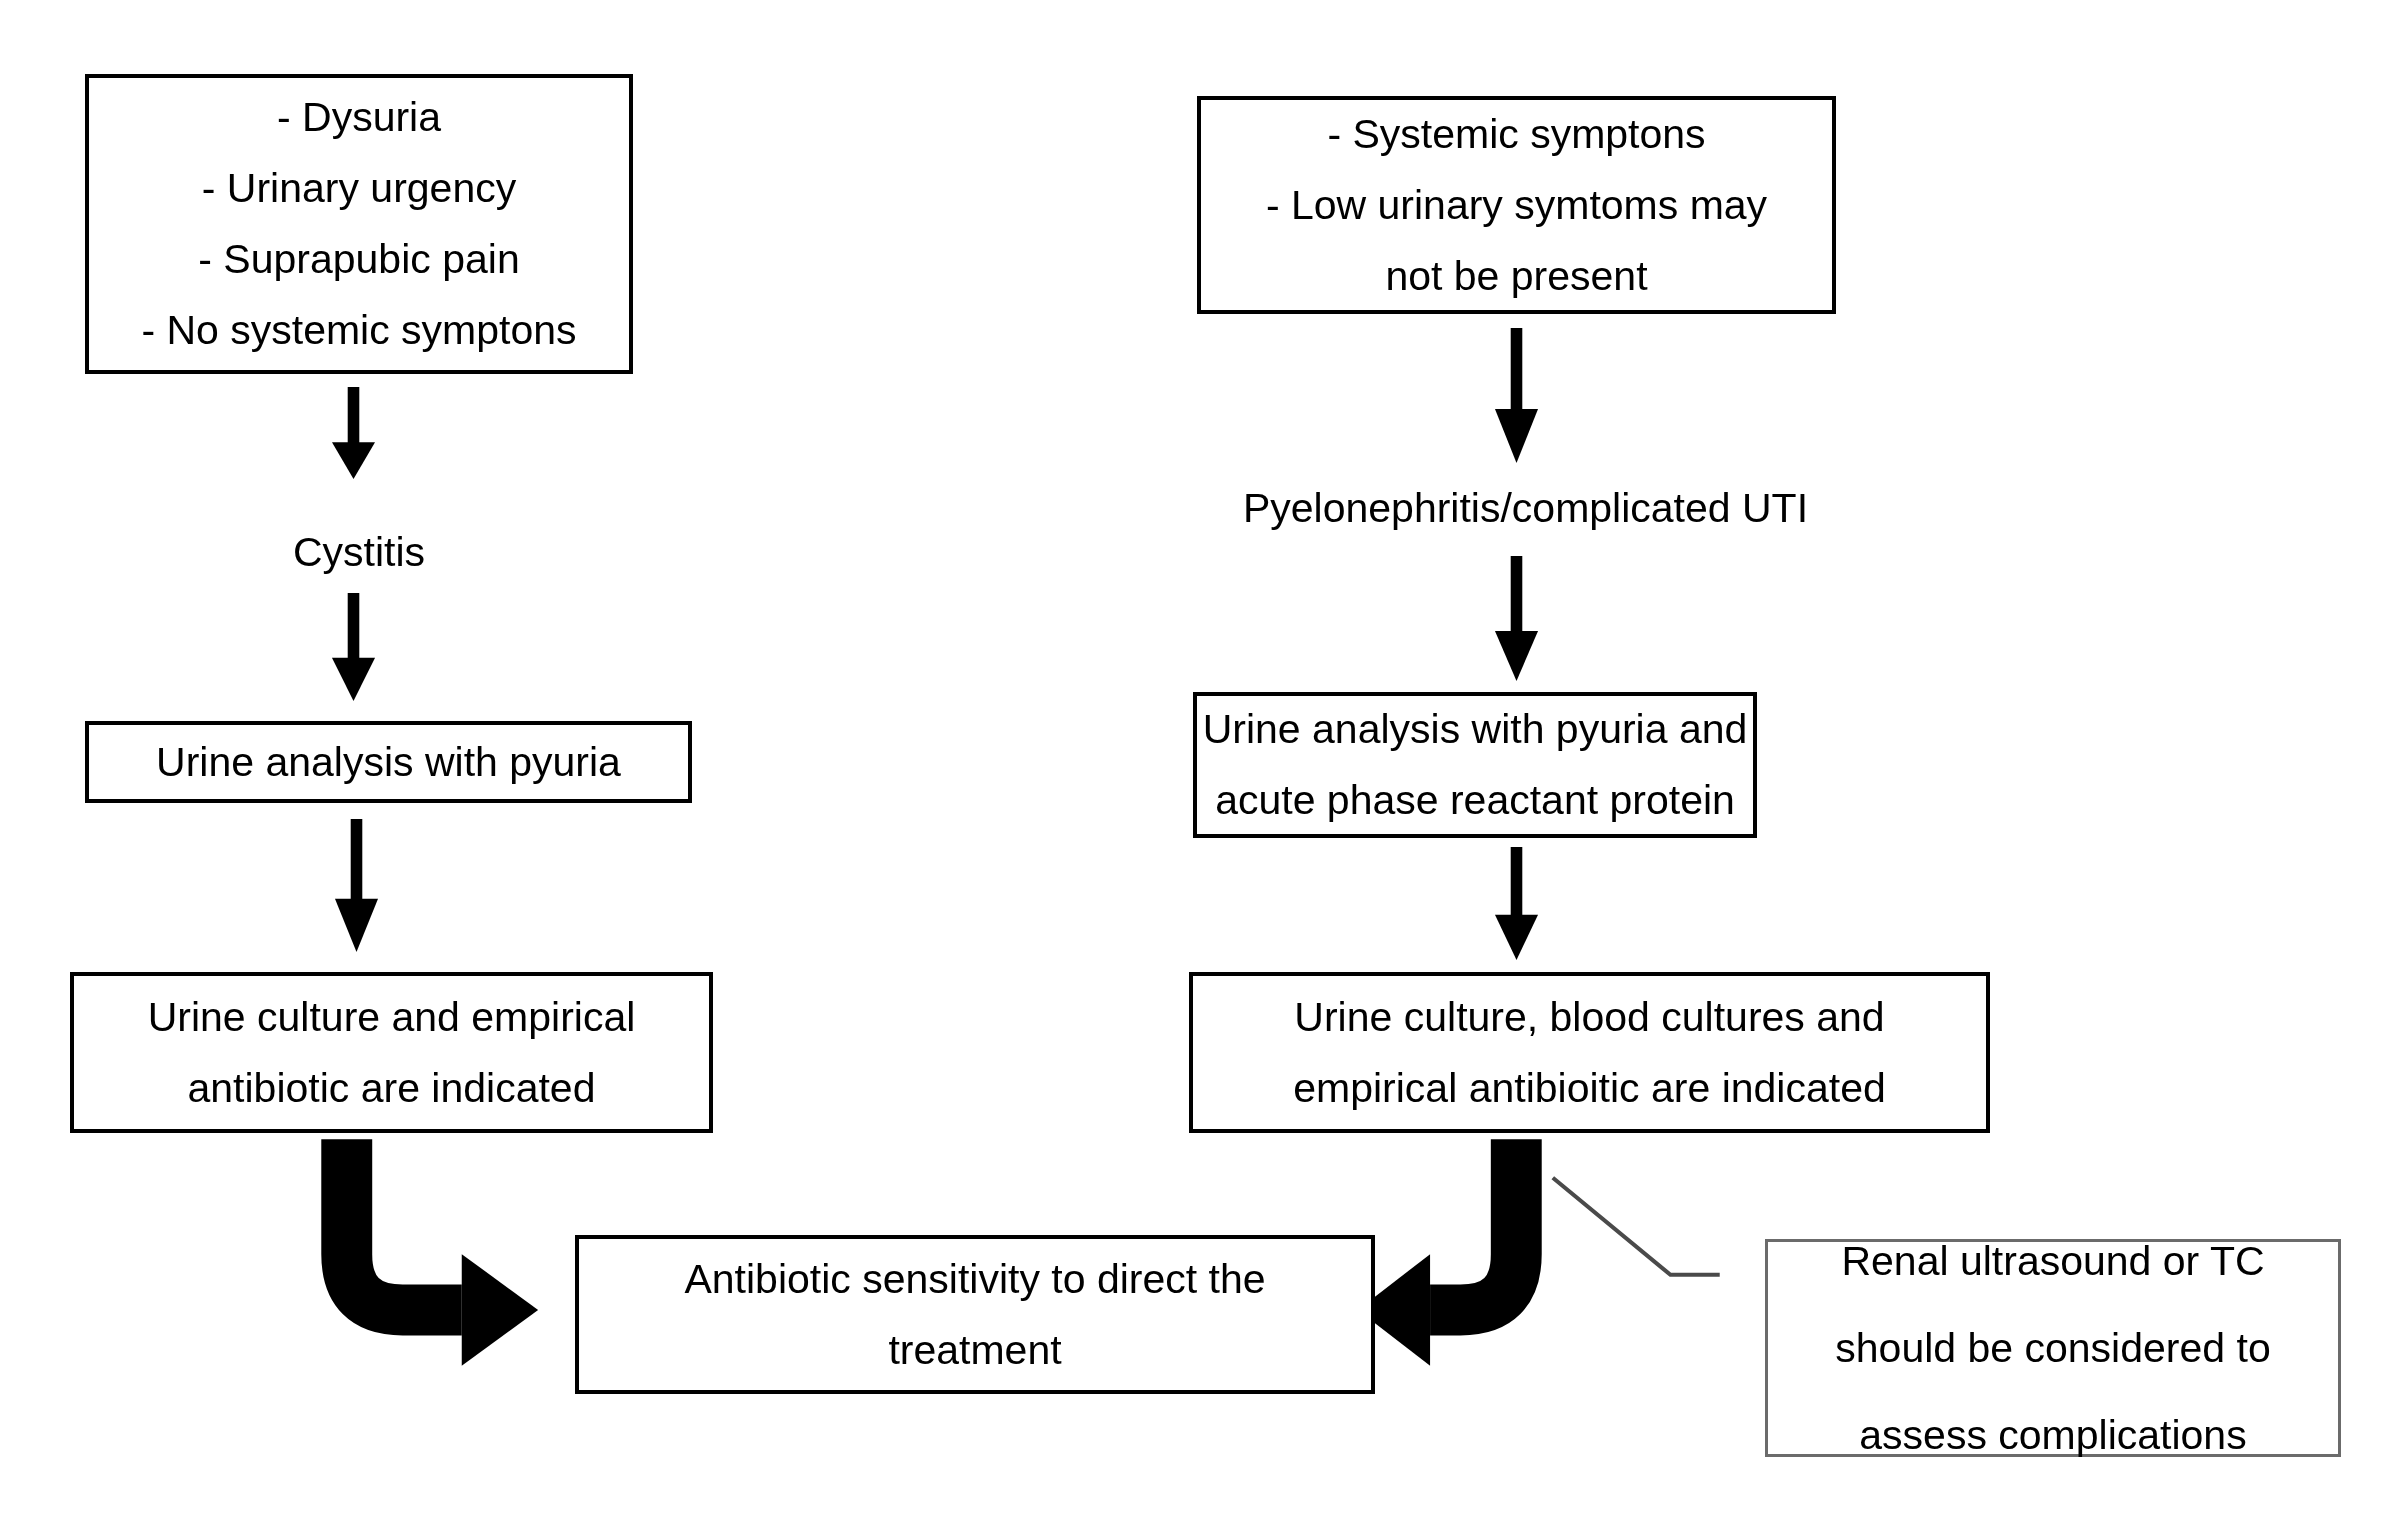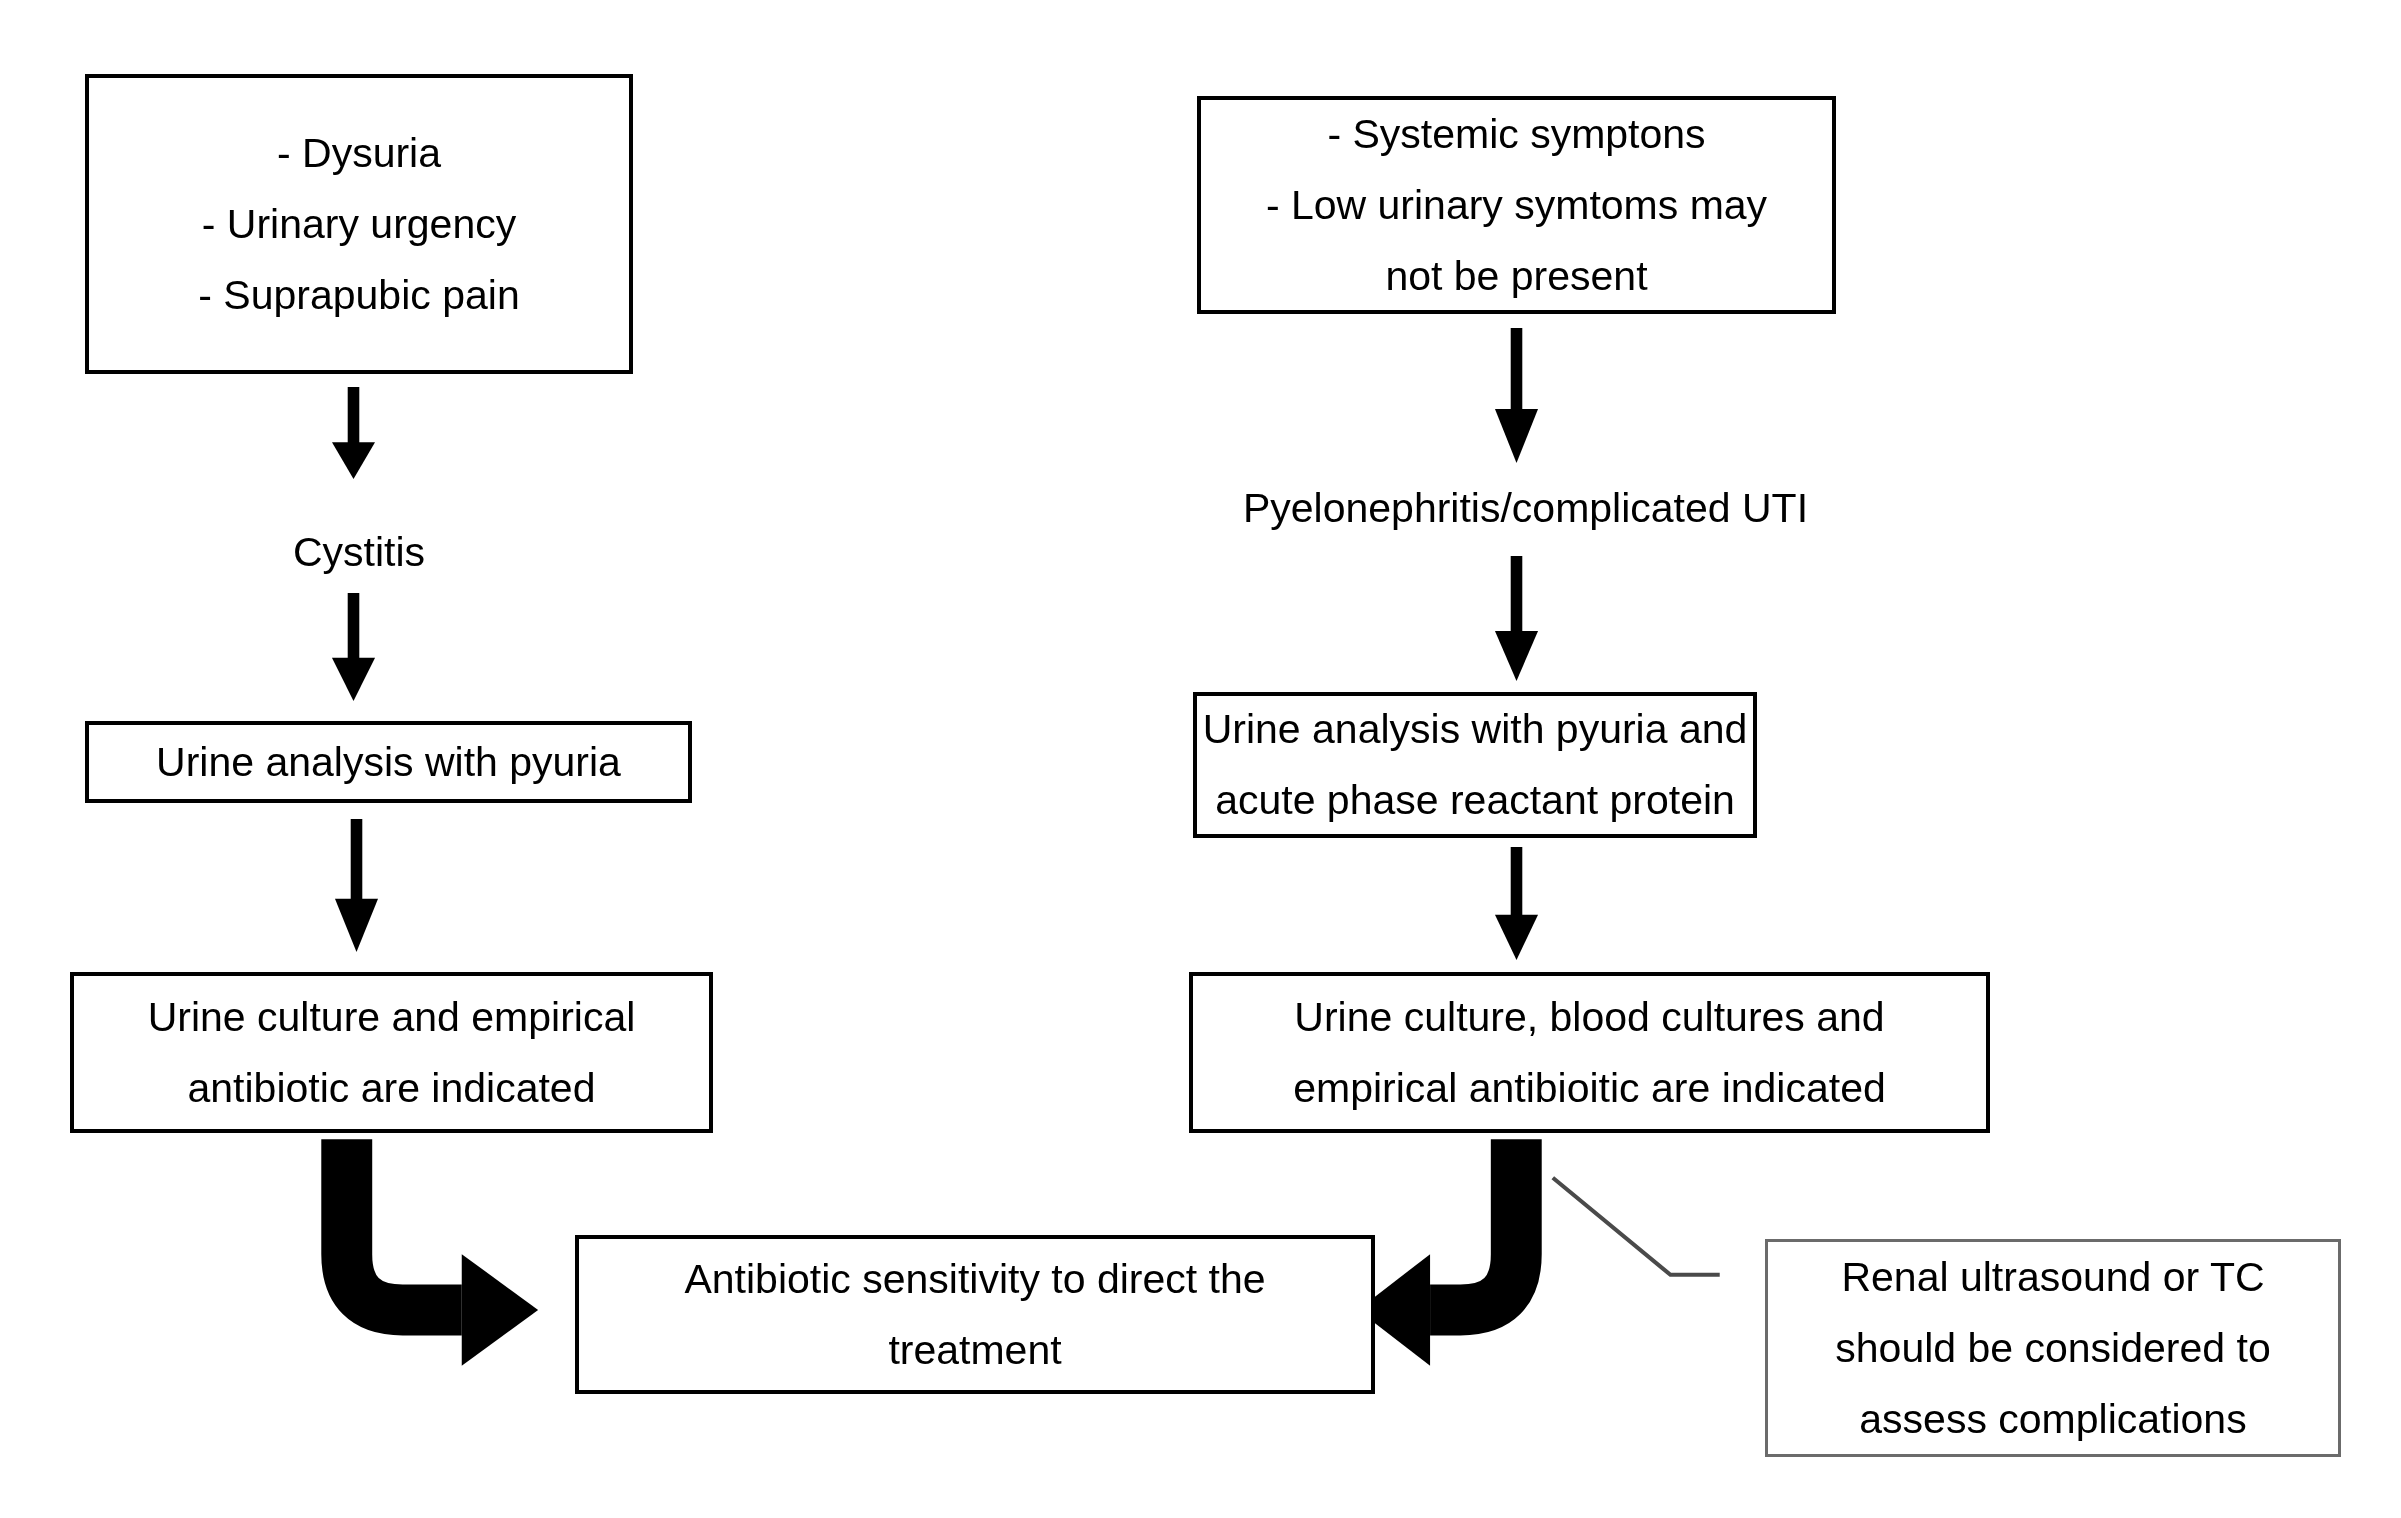--- a/index.html
+++ b/index.html
@@ -35,30 +35,32 @@
   }
   .flow-label {
     position: absolute;
     text-align: center;
   }
   .arrow {
     position: absolute;
   }
   .callout {
     border: 3.3px solid #6b6b6b;
+    gap: 16px;
   }
   svg { display: block; }
 </style>
 </head>
 <body>
 
 <div class="box" style="left:85px; top:74px; width:548px; height:300px;">
   <div class="line">- Dysuria</div>
   <div class="line">- Urinary urgency</div>
   <div class="line">- Suprapubic pain</div>
+  <div class="line">- No systemic symptons</div>
 </div>
 
 <svg class="arrow" style="left:327px; top:387px;" width="53" height="92" viewBox="0 0 64 130" preserveAspectRatio="none">
   <rect x="25" y="0" width="14" height="82" fill="#000000"></rect>
   <polygon points="6,78 58,78 32,130" fill="#000000"></polygon>
 </svg>
 
 <div class="flow-label" style="left:199px; top:517px; width:320px;">Cystitis</div>
 
 <svg class="arrow" style="left:327px; top:593px;" width="53" height="108" viewBox="0 0 64 130" preserveAspectRatio="none">

